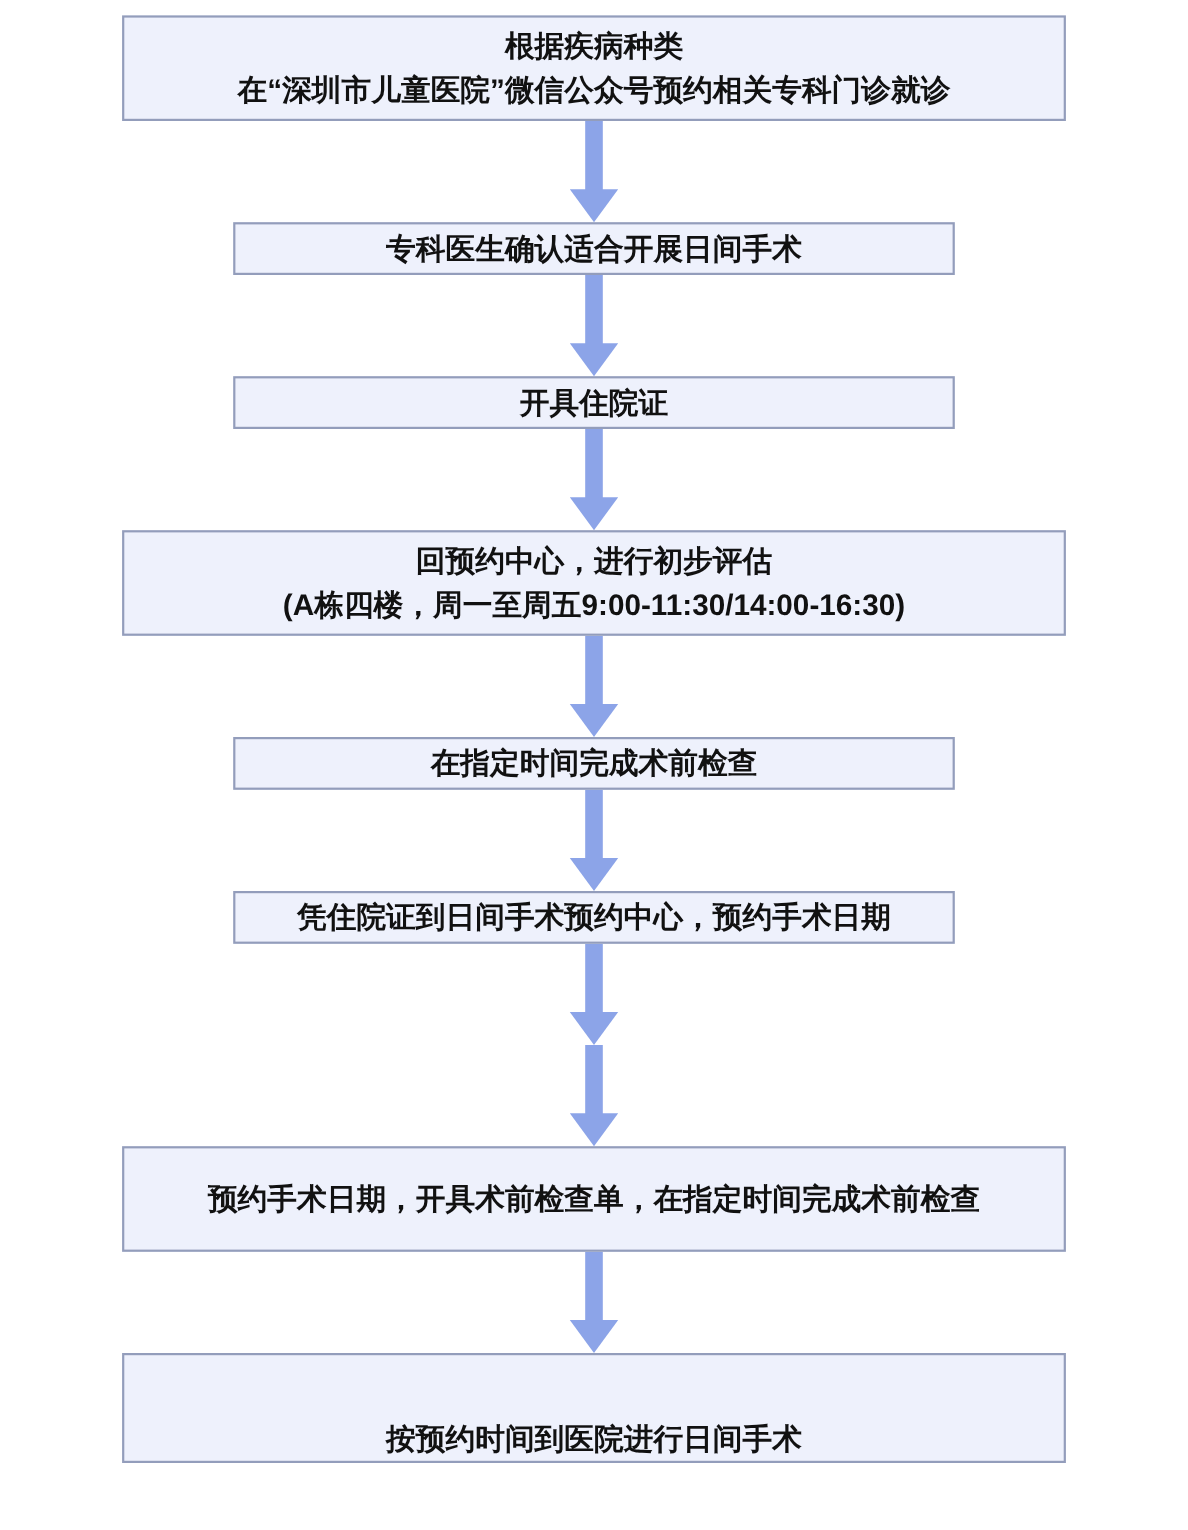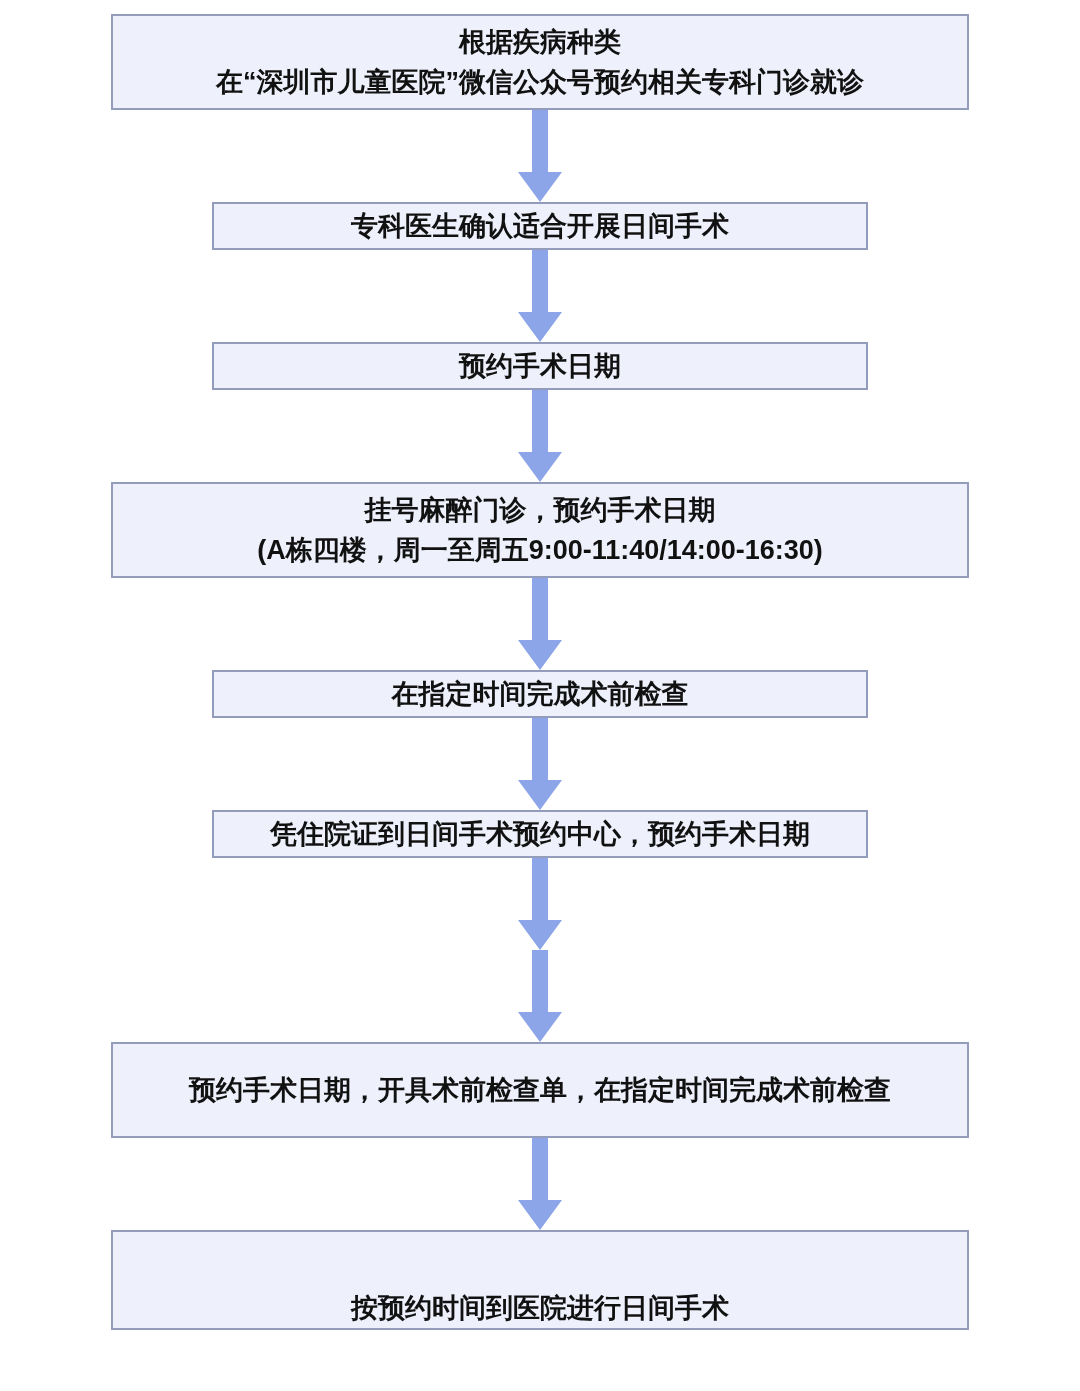--- a/index.html
+++ b/index.html
@@ -63,31 +63,31 @@
     <div class="box narrow">
       <div class="line">专科医生确认适合开展日间手术</div>
     </div>
 
     <svg class="arrow" width="46" height="92" viewBox="0 0 46 92" aria-hidden="true">
       <rect x="15" y="0" width="16" height="64" fill="#8ca4e8"></rect>
       <polygon points="1,62 45,62 23,92" fill="#8ca4e8"></polygon>
     </svg>
 
     <div class="box narrow">
-      <div class="line">预约手术日期</div>
+      <div class="line">开具住院证</div>
     </div>
 
     <svg class="arrow" width="46" height="92" viewBox="0 0 46 92" aria-hidden="true">
       <rect x="15" y="0" width="16" height="64" fill="#8ca4e8"></rect>
       <polygon points="1,62 45,62 23,92" fill="#8ca4e8"></polygon>
     </svg>
 
     <div class="box wide">
-      <div class="line">挂号麻醉门诊，预约手术日期</div>
-      <div class="line">(A栋四楼，周一至周五9:00-11:40/14:00-16:30)</div>
+      <div class="line">回预约中心，进行初步评估</div>
+      <div class="line">(A栋四楼，周一至周五9:00-11:30/14:00-16:30)</div>
     </div>
 
     <svg class="arrow" width="46" height="92" viewBox="0 0 46 92" aria-hidden="true">
       <rect x="15" y="0" width="16" height="64" fill="#8ca4e8"></rect>
       <polygon points="1,62 45,62 23,92" fill="#8ca4e8"></polygon>
     </svg>
 
     <div class="box narrow">
       <div class="line">在指定时间完成术前检查</div>
     </div>

